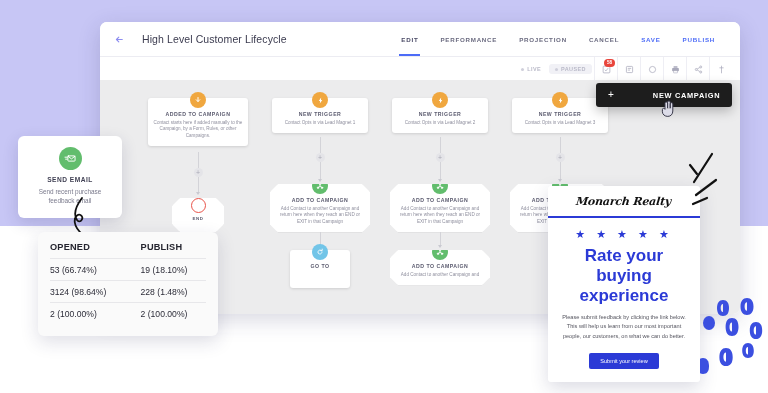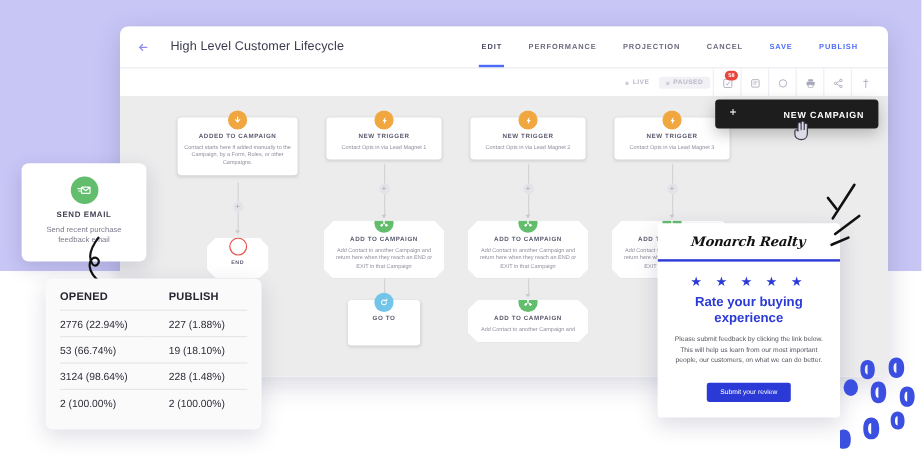--- a/index.html
+++ b/index.html
@@ -177,21 +177,21 @@
     height:30px;display:flex;align-items:center;justify-content:center;
     border-bottom:2px solid #2b3ad6;
   }
   #review-logo .brand{
     font-family:"DejaVu Serif", serif;font-style:italic;font-weight:700;
     font-size:11px;color:#111;letter-spacing:-.2px;transform:skewX(-6deg);
   }
   #review-body{padding:10px 13px 13px;text-align:center;}
   #review-stars{color:#2b3ad6;font-size:11px;letter-spacing:4px;margin-bottom:5px;}
   #review-heading{
-    color:#2b3ad6;font-size:11px;font-weight:700;line-height:1.18;margin-bottom:7px;
+    color:#2b3ad6;font-size:17px;font-weight:700;line-height:1.18;margin-bottom:7px;
   }
   #review-text{font-size:5.6px;line-height:1.65;color:#55555f;margin-bottom:8px;}
   #review-btn{
     display:inline-block;background:#2b3ad6;color:#fff;font-size:5.6px;
     padding:5px 11px;border-radius:2px;cursor:pointer;
   }
 
   
   #new-campaign-tooltip{
     position:absolute;left:596px;top:83px;background:#1d1d1d;color:#fff;
@@ -451,24 +451,20 @@
 
 <div id="stats-card">
   <table>
     <thead>
       <tr>
         <th>OPENED</th>
         <th>PUBLISH</th>
       </tr>
     </thead>
     <tbody>
-      <tr>
-        <td>2776 (22.94%)</td>
-        <td>227 (1.88%)</td>
-      </tr>
       <tr>
         <td>53 (66.74%)</td>
         <td>19 (18.10%)</td>
       </tr>
       <tr>
         <td>3124 (98.64%)</td>
         <td>228 (1.48%)</td>
       </tr>
       <tr>
         <td>2 (100.00%)</td>

